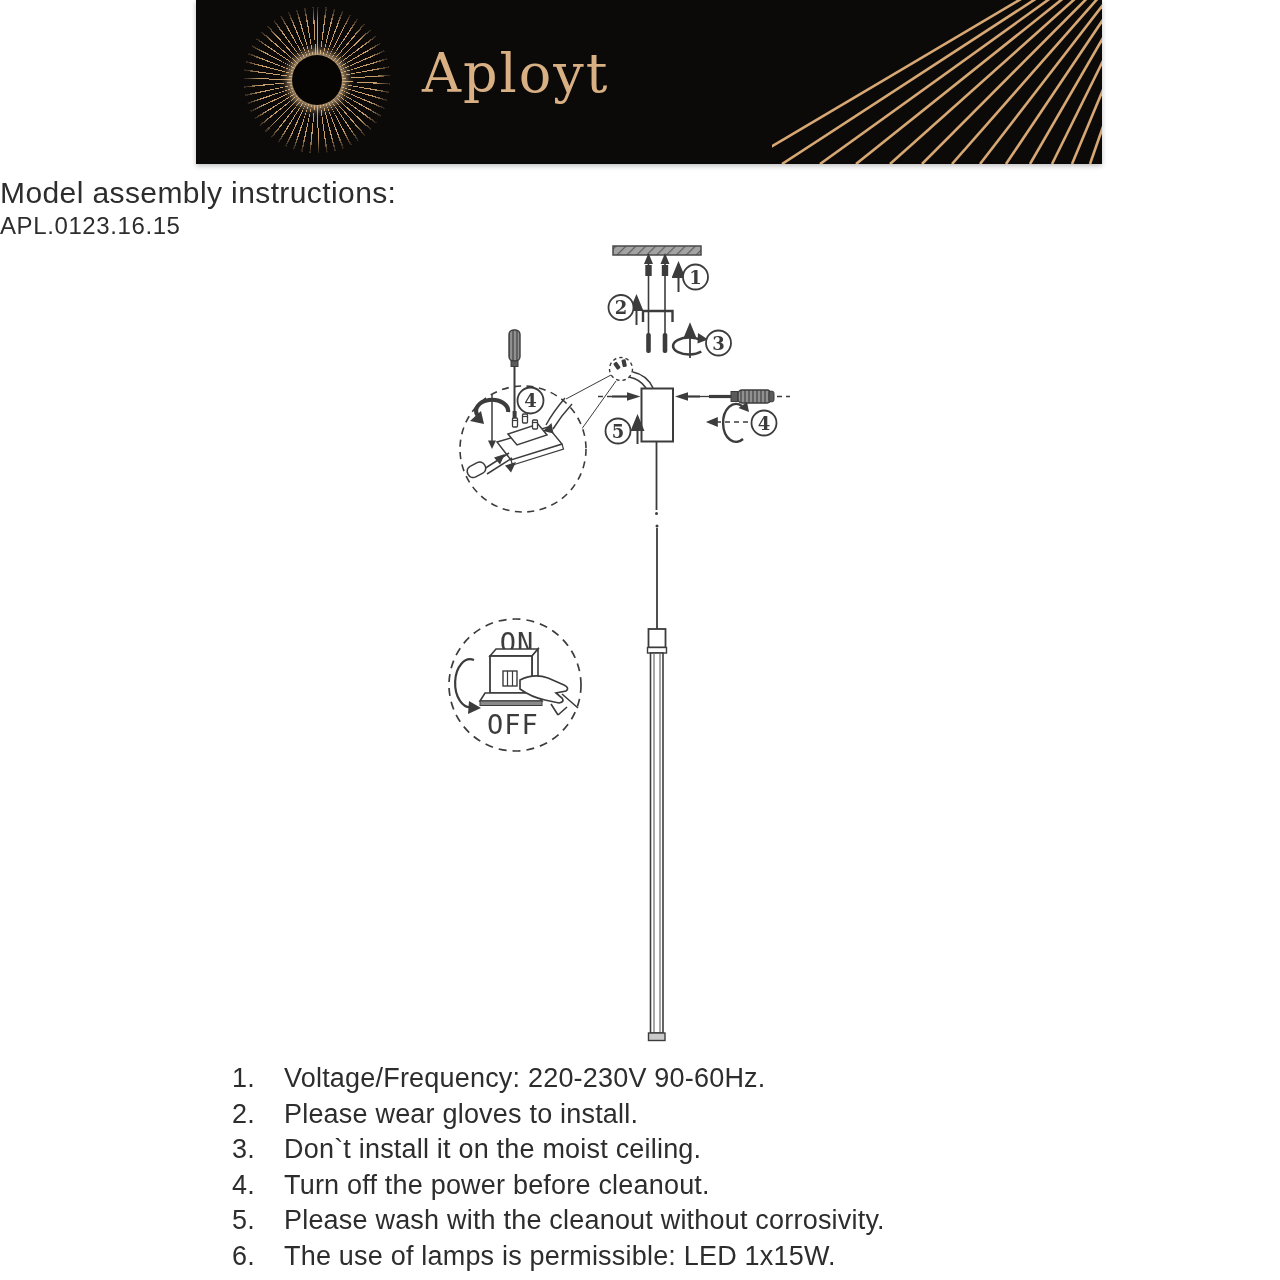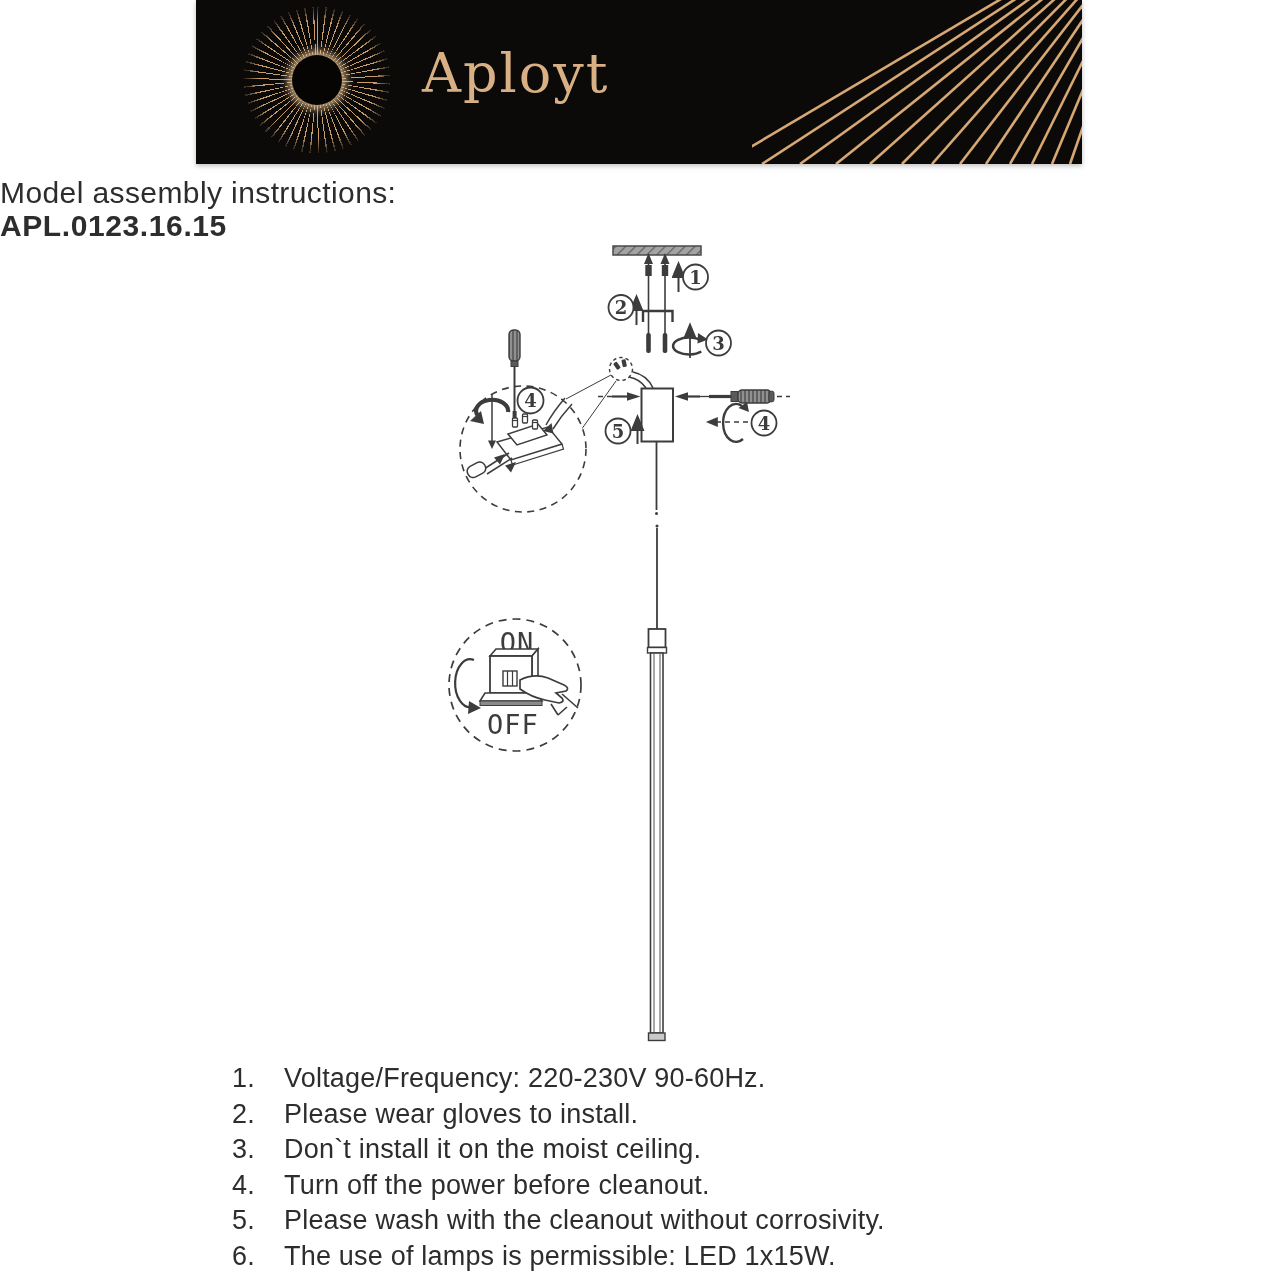--- a/index.html
+++ b/index.html
@@ -1,35 +1,35 @@
 <!DOCTYPE html>
 <html><head>
 <meta charset="utf-8">
 <style>
   html,body{margin:0;padding:0;background:#ffffff;}
   .page{position:relative;width:1280px;height:1280px;background:#ffffff;overflow:hidden;
         font-family:"Liberation Sans", sans-serif;}
 
   
   .banner{position:absolute;left:196px;top:0;width:886px;height:164px;background:#0c0a09;
-          overflow:hidden;box-shadow:0 2px 5px rgba(0,0,0,.25);}
+          overflow:hidden;box-shadow:0 2px 5px rgba(0,0,0,.25);padding-left:20px;}
   .star-rays{position:absolute;left:48px;top:7px;width:146px;height:146px;border-radius:50%;
              background:repeating-conic-gradient(#c89e6c 0deg 1.2deg, transparent 1.2deg 6.6deg);}
   .star-fade{position:absolute;left:48px;top:7px;width:146px;height:146px;border-radius:50%;
              background:radial-gradient(circle, #0c0a09 0 20%, rgba(12,10,8,0) 27% 56%, #0c0a09 73%);}
   .star-core{position:absolute;left:96px;top:55px;width:50px;height:50px;border-radius:50%;
              background:#070503;box-shadow:0 0 9px 4px rgba(235,200,150,.85);}
   .brand{position:absolute;left:226px;top:44px;font-family:"DejaVu Serif", serif;
          font-size:54px;font-weight:400;color:#d8b084;letter-spacing:2px;line-height:1.1;}
   .corner-rays{position:absolute;right:0;top:0;}
 
   
   .title-wrap{position:absolute;left:0;top:176px;width:100%;color:#2d2d2d;}
   .title-line{font-size:30px;line-height:33px;letter-spacing:.4px;font-weight:500;}
-  .model-line{font-size:30px;line-height:33px;letter-spacing:.6px;font-weight:700;}
+  .model-line{font-size:24px;line-height:33px;letter-spacing:.6px;font-weight:400;}
 
   
   .diagram{position:absolute;left:430px;top:244px;}
   .diagram .ln{stroke:#3c3c3c;fill:none;}
   .diagram .solid{fill:#3c3c3c;stroke:none;}
   .diagram .stepnum{font-family:"DejaVu Serif", serif;font-size:18px;font-weight:bold;
                     fill:#3c3c3c;text-anchor:middle;}
   .diagram .sw{font-family:"DejaVu Sans Mono", monospace;font-size:27px;fill:#3c3c3c;
                text-anchor:middle;letter-spacing:1px;}
 

